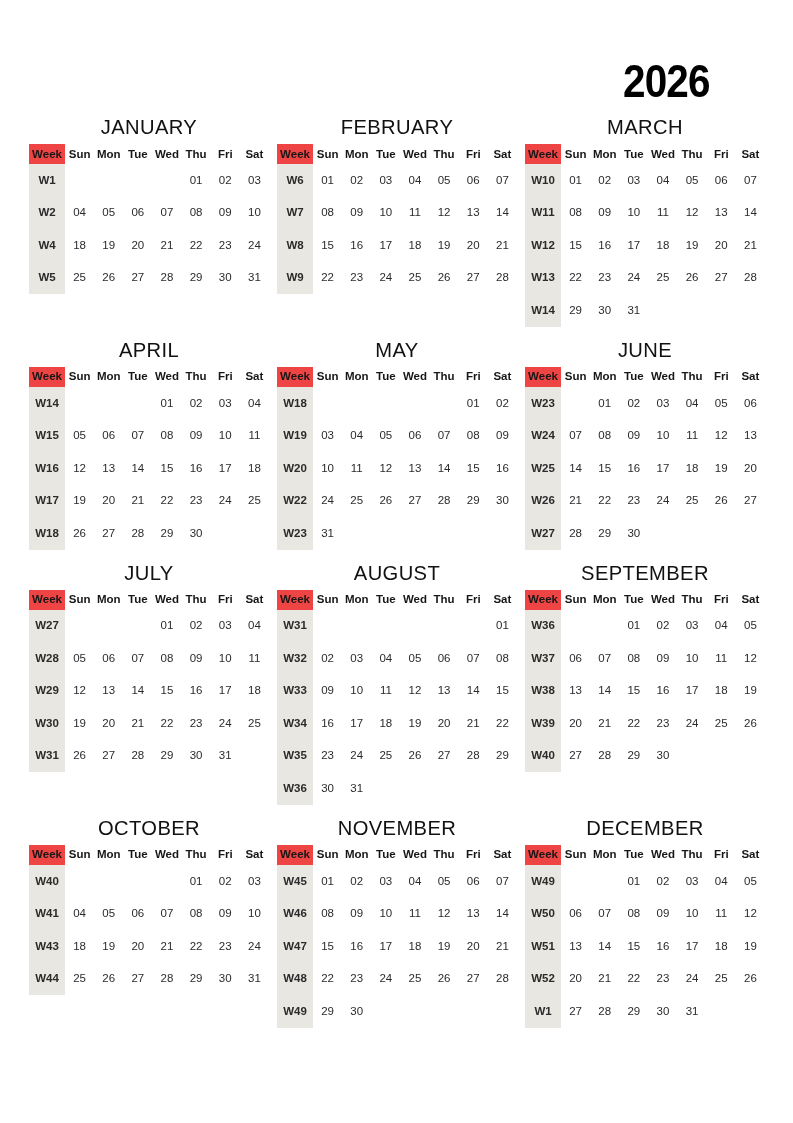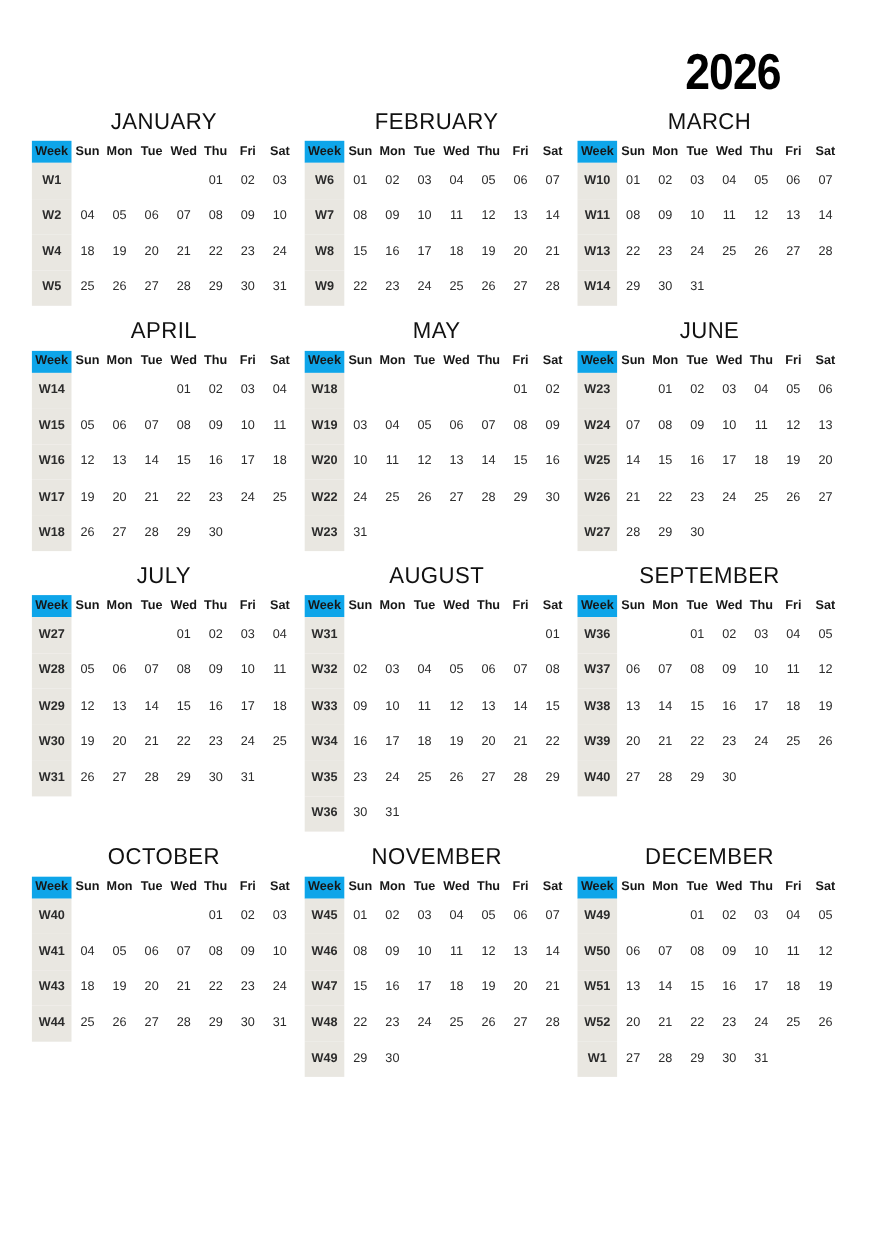--- a/index.html
+++ b/index.html
@@ -12,21 +12,21 @@
     height: 1123px;
     font-family: "Liberation Sans", "DejaVu Sans", sans-serif;
     color: #1a1a1a;
     overflow: hidden;
   }
   .page {
     position: relative;
     width: 793px;
     height: 1123px;
     box-sizing: border-box;
-    padding: 0 28px;
+    padding: 16px 28px;
   }
   .year-title {
     text-align: right;
     font-size: 46px;
     font-weight: 700;
     letter-spacing: -1px;
     line-height: 1;
     padding-top: 42px;
     padding-right: 63px;
     color: #000000;
@@ -82,21 +82,21 @@
   col.week-col { width: 36px; }
   col.day-col  { width: 29.1px; }
 
   .week-cell {
     background: #e9e7e1;
     font-weight: 700;
     color: #171717;
     font-size: 11.5px;
   }
   th.week-cell {
-    background: #0ea5e9;
+    background: #ef4444;
     margin-top: 22px;
   }
   .day-num {
     font-weight: 400;
     color: #333333;
   }
   .empty { color: transparent; }
 </style>
 </head>
 <body>
@@ -283,20 +283,30 @@
                 <td class="week-cell">W11</td>
                 <td class="day-num">08</td>
                 <td class="day-num">09</td>
                 <td class="day-num">10</td>
                 <td class="day-num">11</td>
                 <td class="day-num">12</td>
                 <td class="day-num">13</td>
                 <td class="day-num">14</td>
               </tr>
               <tr>
+                <td class="week-cell">W12</td>
+                <td class="day-num">15</td>
+                <td class="day-num">16</td>
+                <td class="day-num">17</td>
+                <td class="day-num">18</td>
+                <td class="day-num">19</td>
+                <td class="day-num">20</td>
+                <td class="day-num">21</td>
+              </tr>
+              <tr>
                 <td class="week-cell">W13</td>
                 <td class="day-num">22</td>
                 <td class="day-num">23</td>
                 <td class="day-num">24</td>
                 <td class="day-num">25</td>
                 <td class="day-num">26</td>
                 <td class="day-num">27</td>
                 <td class="day-num">28</td>
               </tr>
               <tr>

